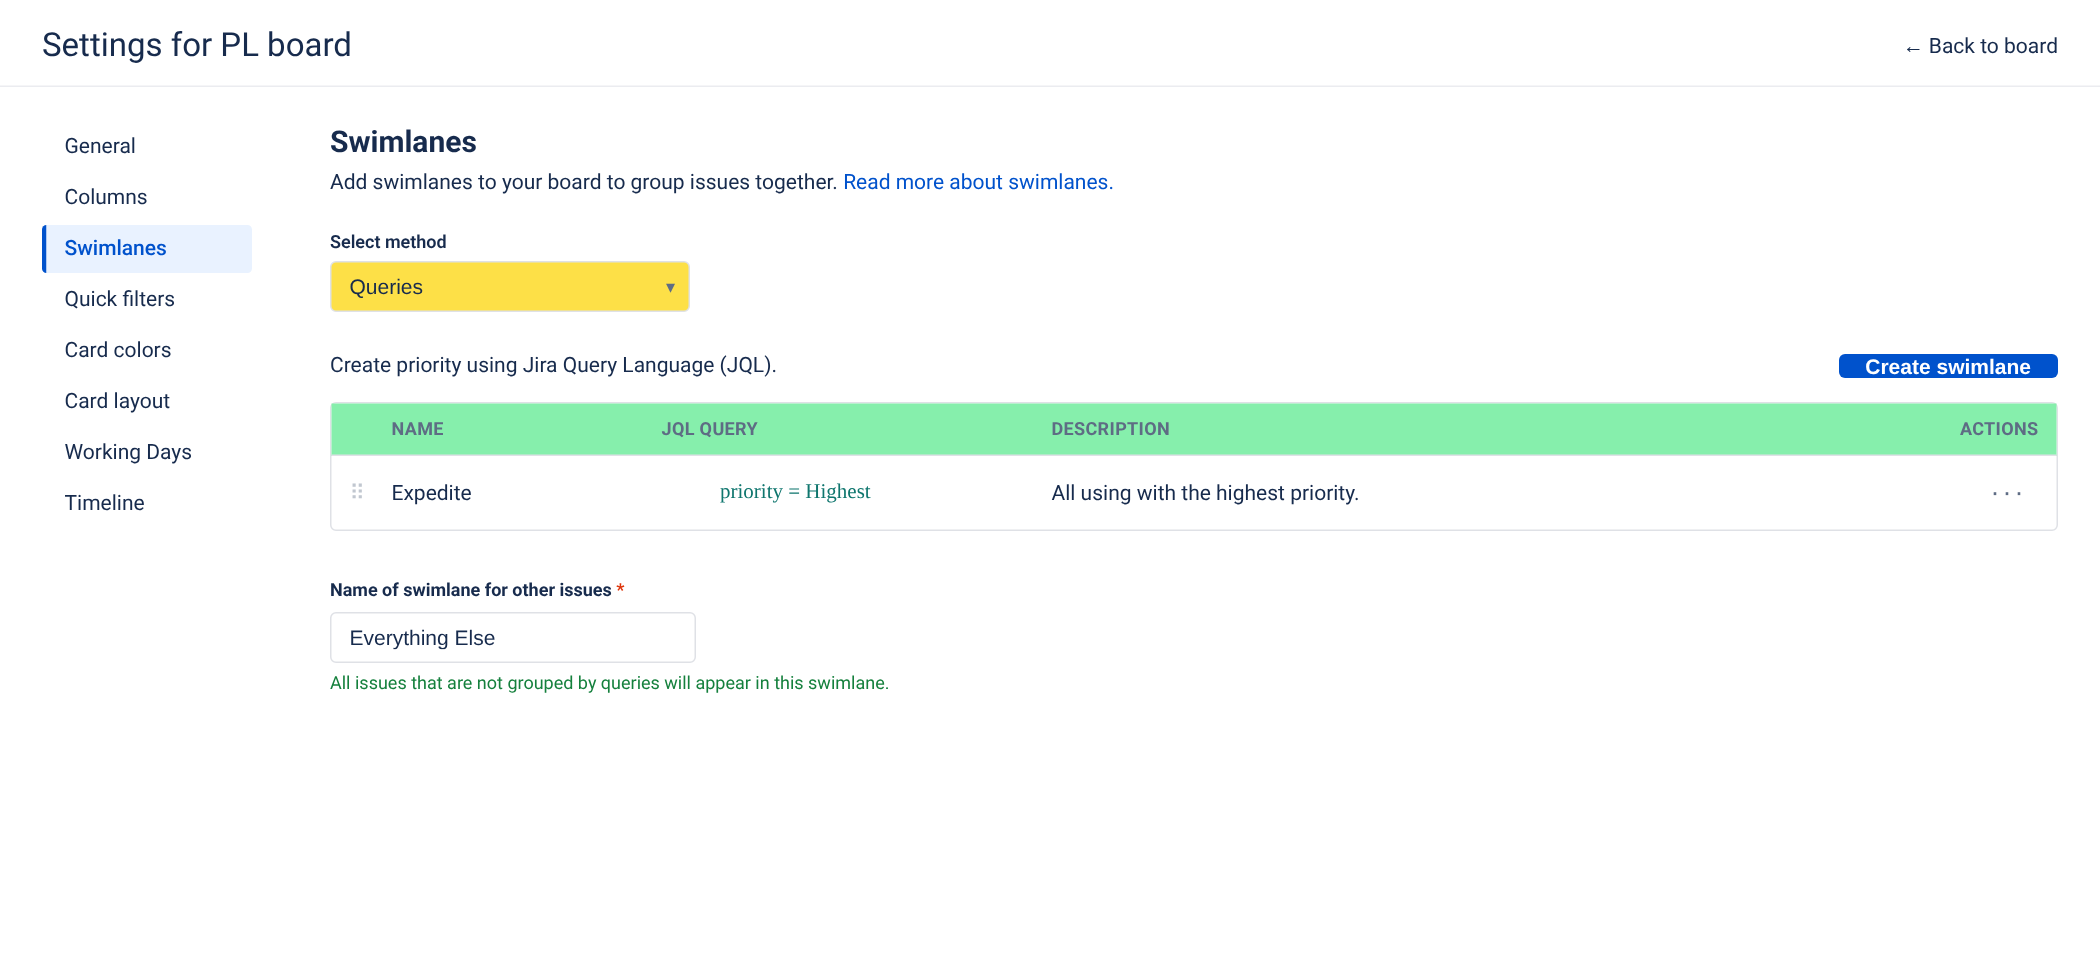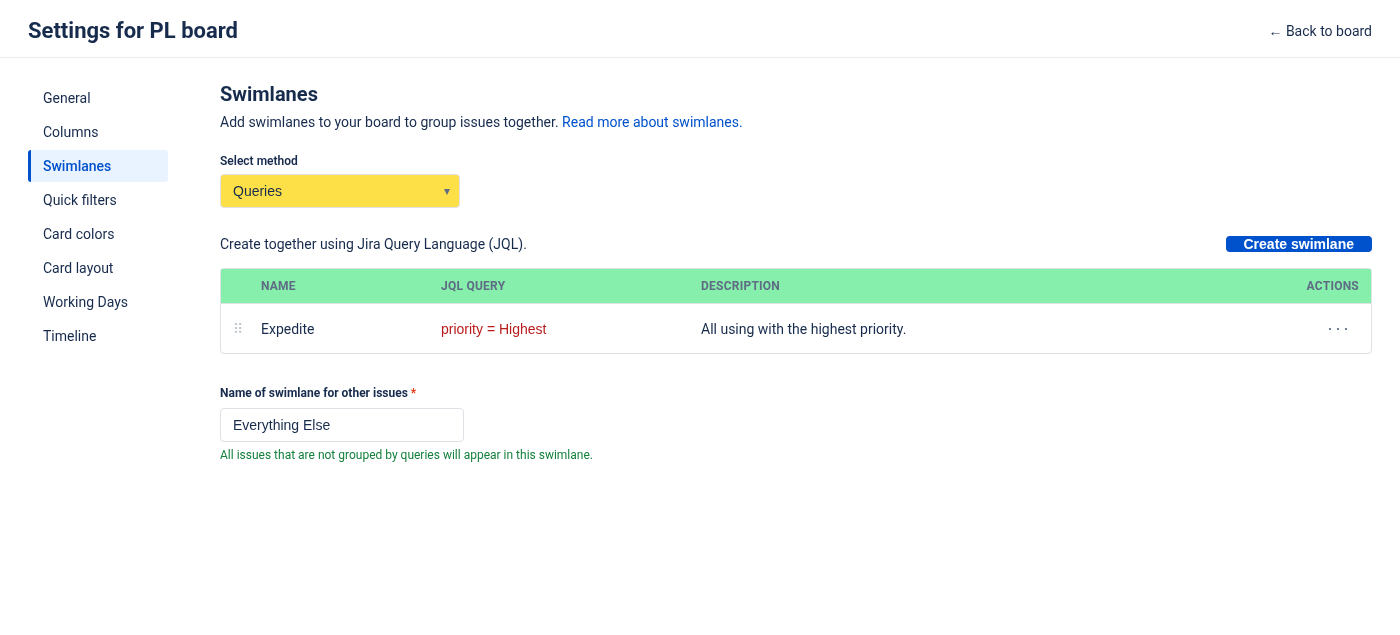--- a/index.html
+++ b/index.html
@@ -13,21 +13,21 @@
     .page-header {
       display: flex;
       justify-content: space-between;
       align-items: center;
       padding: 18px 28px 14px 28px;
       border-bottom: 1px solid #ebecf0;
     }
 
     .page-title {
       font-size: 22px;
-      font-weight: 700;
+      font-weight: 400;
       color: #172b4d;
     }
 
     .back-link {
       font-size: 14px;
       color: #172b4d;
       text-decoration: none;
       cursor: pointer;
       display: flex;
       align-items: center;
@@ -189,22 +189,23 @@
       cursor: grab;
     }
 
     .row-name {
       font-size: 14px;
       color: #172b4d;
     }
 
     .row-jql {
       font-size: 14px;
-      color: #b91c1c;
-      font-family: Liberation Sans, sans-serif;
+      color: #0f766e;
+      font-family: Liberation Serif, serif;
+      margin-left: 39px;
     }
 
     .row-desc {
       font-size: 14px;
       color: #172b4d;
     }
 
     .row-actions {
       display: flex;
       justify-content: flex-end;
@@ -289,21 +290,21 @@
 
     <div class="select-method-label">Select method</div>
 
     <div class="select-wrapper">
       <select class="select-dropdown">
       <option value="None">None</option><option value="Stories">Stories</option><option value="Assignees">Assignees</option><option value="Queries" selected="">Queries</option><option value="Epics">Epics</option></select>
       <span class="select-chevron">▾</span>
     </div>
 
     <div class="jql-info-row">
-      <span class="jql-info-text">Create together using Jira Query Language (JQL).</span>
+      <span class="jql-info-text">Create priority using Jira Query Language (JQL).</span>
       <button class="create-btn">Create swimlane</button>
     </div>
 
     <div class="table-container">
       <div class="table-header">
         <div class="table-header-cell"></div>
         <div class="table-header-cell">Name</div>
         <div class="table-header-cell">JQL query</div>
         <div class="table-header-cell">Description</div>
         <div class="table-header-cell" style="text-align:right;">Actions</div>

